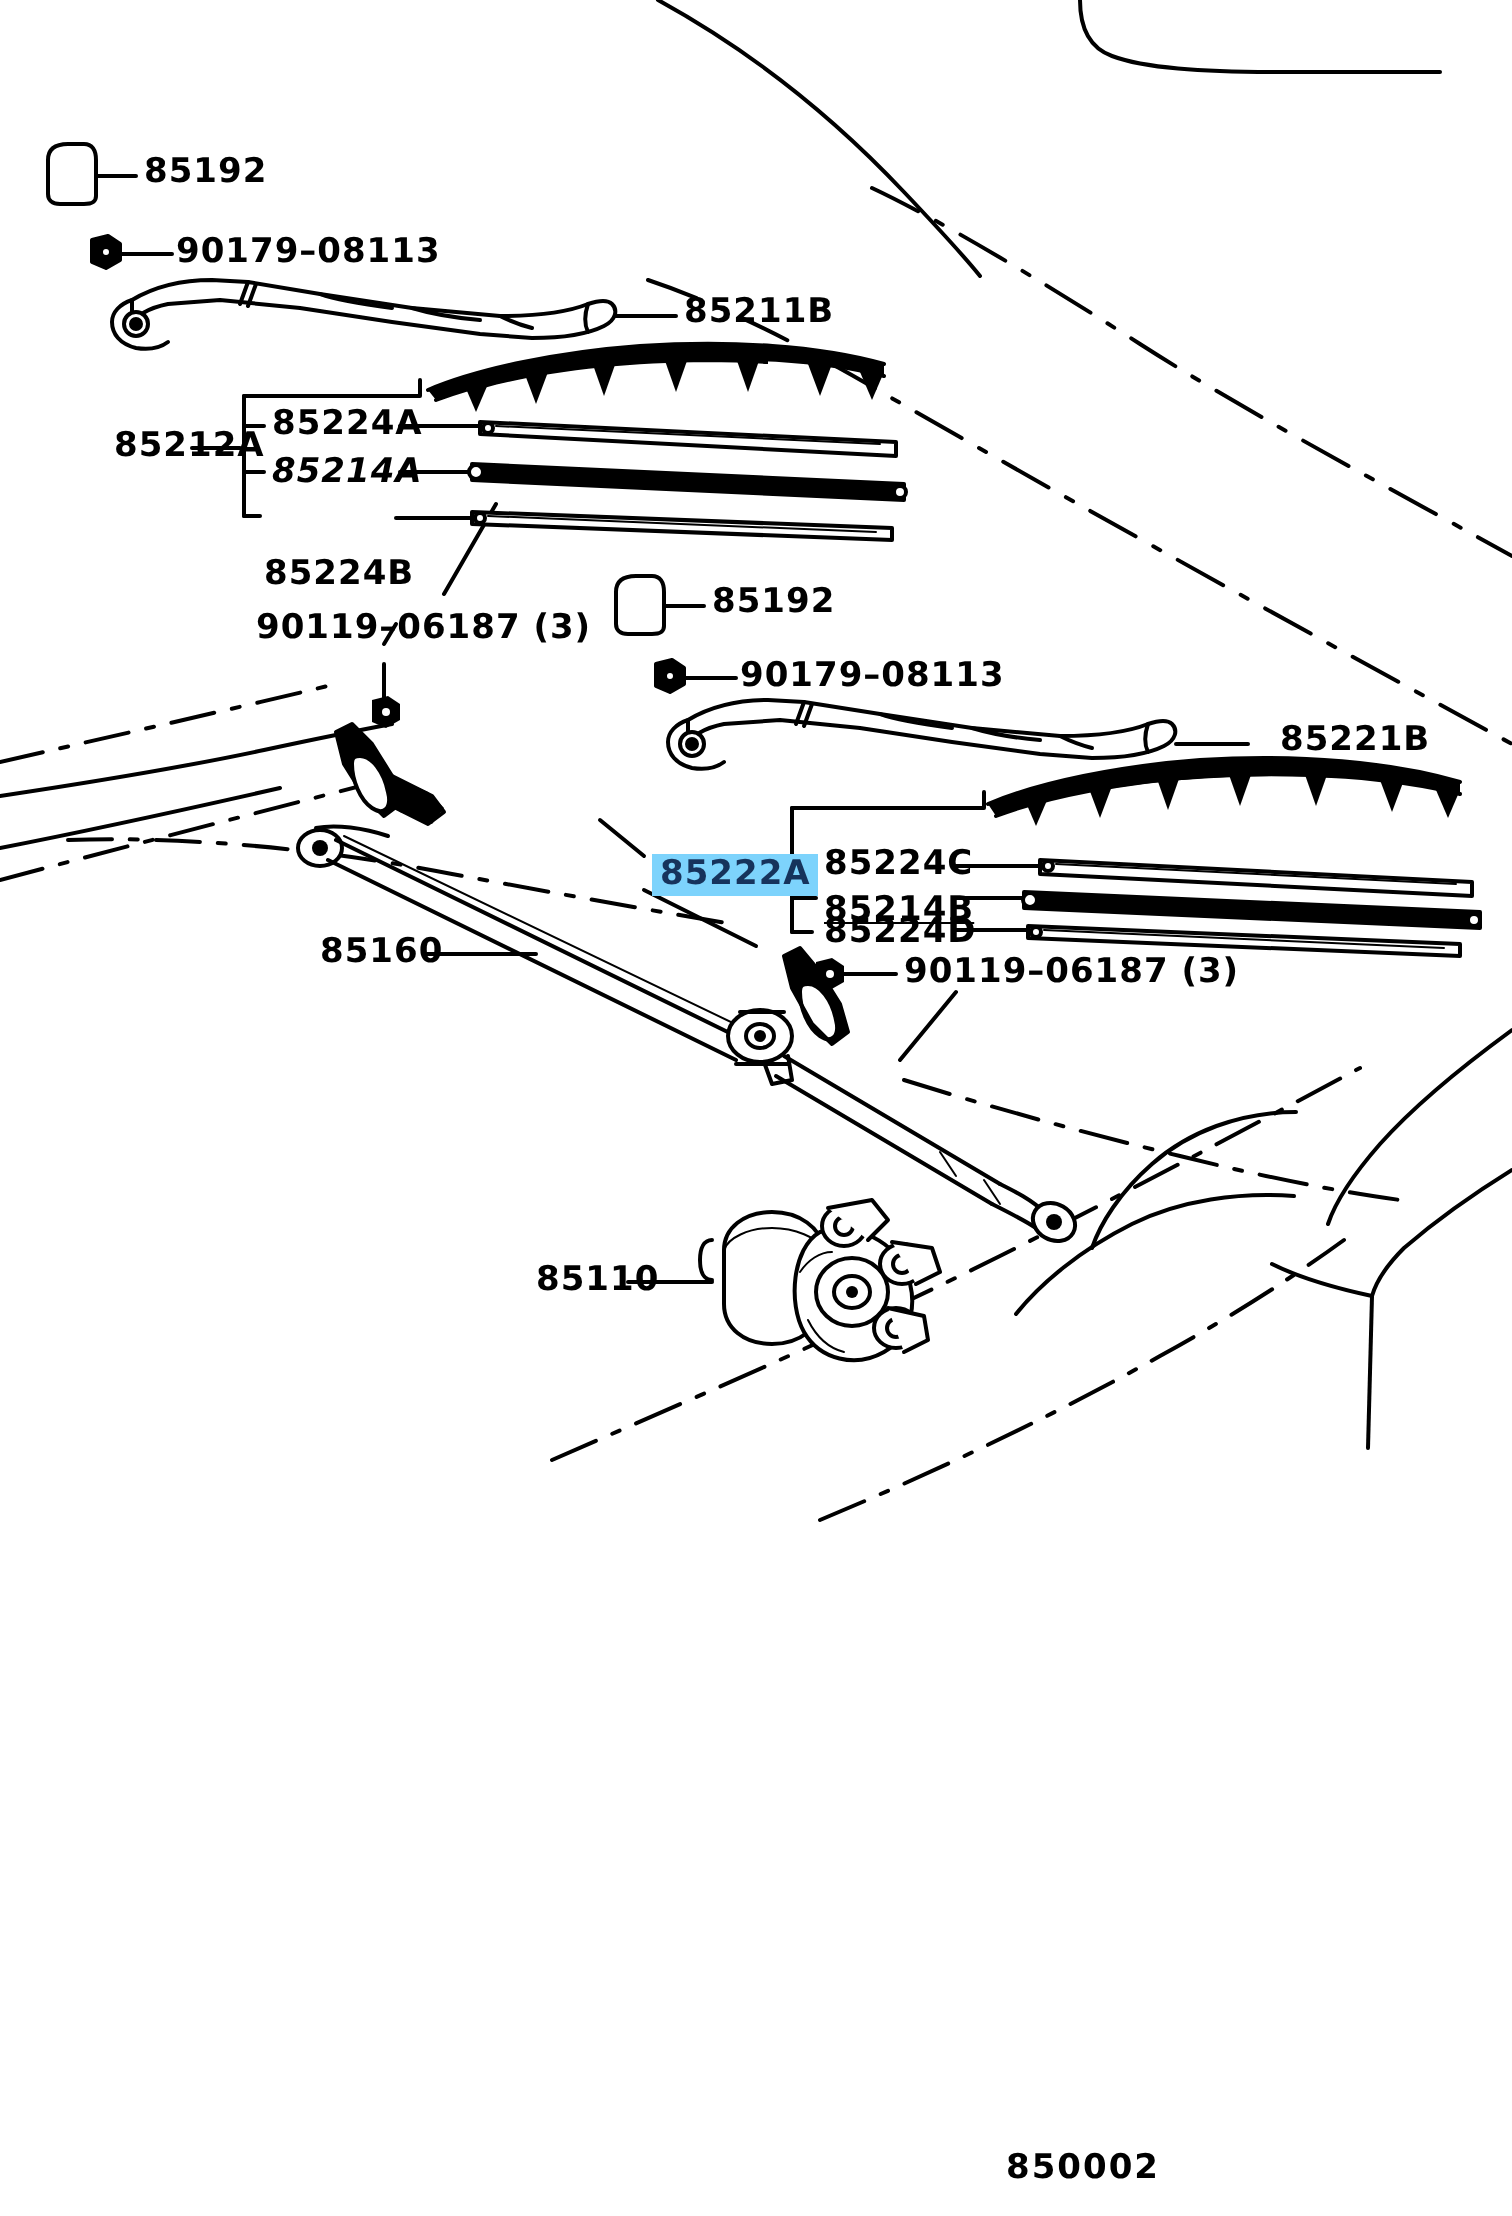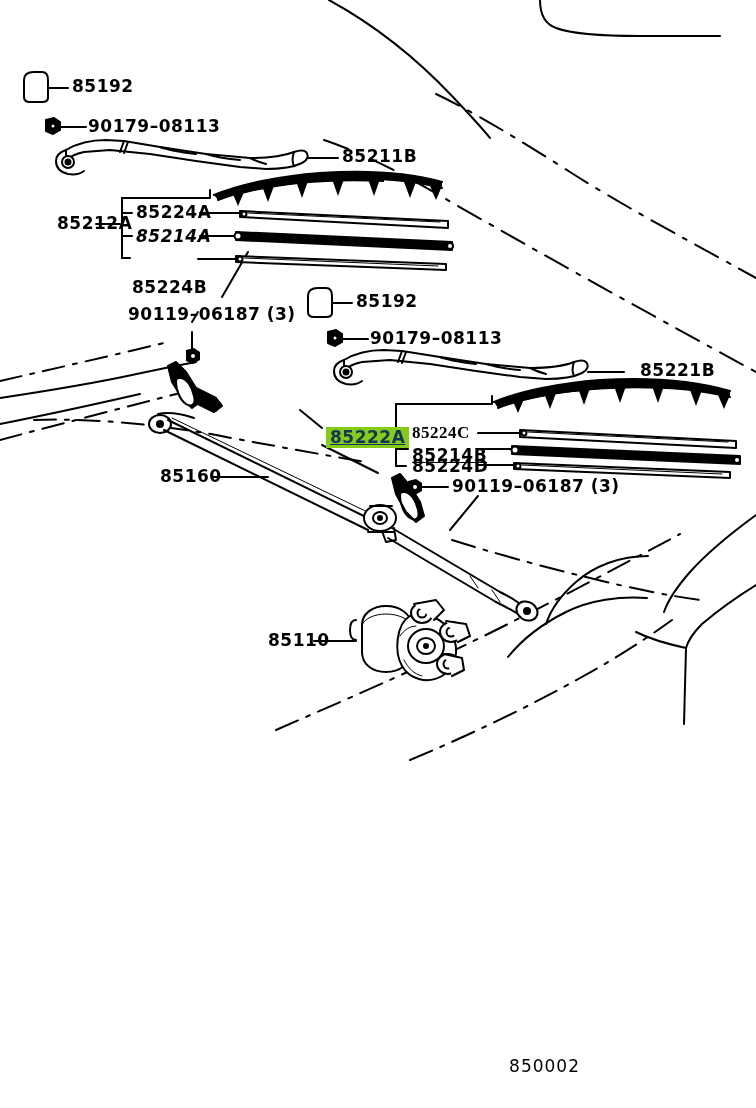--- a/index.html
+++ b/index.html
@@ -4,22 +4,22 @@
 <title>Parts Diagram</title>
 <style>
   html,body{margin:0;padding:0;background:#ffffff;}
   body{width:756px;height:1108px;overflow:hidden;
        font-family:"DejaVu Sans",sans-serif;}
   #stage{position:relative;width:598px;height:1108px;background:#fff;}
   #canvas{position:absolute;left:0;top:0;width:756px;height:1108px;}
   .lbl{position:absolute;font-family:"DejaVu Sans",sans-serif;
        font-weight:bold;font-size:17px;letter-spacing:.5px;color:#000;
        white-space:nowrap;line-height:1;}
-  .lbl.hl{background:#84cc16;color:#16335c;padding:2px 4px;text-decoration:underline;}
-  #footer{position:absolute;right:18px;bottom:32px;font-weight:normal;
+  .lbl.hl{background:#7dd3fc;color:#16335c;padding:2px 4px;}
+  #footer{position:absolute;right:18px;bottom:14px;font-weight:bold;
           font-size:17px;letter-spacing:1px;color:#000;
           font-family:"DejaVu Sans",sans-serif;}
 </style>
 </head>
 <body>
 
 <div id="stage">
 
   <svg id="canvas" viewBox="0 0 756 1108" xmlns="http://www.w3.org/2000/svg">
 
@@ -339,21 +339,21 @@
       <div class="lbl" style="left: 342px; top: 148px;">85211B</div>
       <div class="lbl" style="left: 57px; top: 215px;">85212A</div>
       <div class="lbl" style="left: 136px; top: 204px;">85224A</div>
       <div class="lbl" style="left: 136px; top: 228px; font-style: italic;">85214A</div>
       <div class="lbl" style="left: 132px; top: 233px; margin-top: 46px;">85224B</div>
       <div class="lbl" style="left: 128px; top: 306px;">90119–06187 (3)</div>
       <div class="lbl" style="left: 356px; top: 293px;">85192</div>
       <div class="lbl" style="left: 370px; top: 330px;">90179–08113</div>
       <div class="lbl" style="left: 628px; top: 362px; margin-left: 12px;">85221B</div>
       <div class="lbl hl" style="left: 326px; top: 427px;">85222A</div>
-      <div class="lbl" style="left: 412px; top: 424px; font-family: Liberation Serif, serif;">85224C</div>
+      <div class="lbl" style="left: 412px; top: 424px;">85224C</div>
       <div class="lbl" style="left: 412px; top: 447px; text-decoration: underline;">85214B</div>
       <div class="lbl" style="left: 412px; top: 458px;">85224D</div>
       <div class="lbl" style="left: 452px; top: 478px;">90119–06187 (3)</div>
       <div class="lbl" style="left: 160px; top: 468px;">85160</div>
       <div class="lbl" style="left: 268px; top: 632px;">85110</div>
     </div>
 
   <div id="footer">850002</div>
 </div>
 

